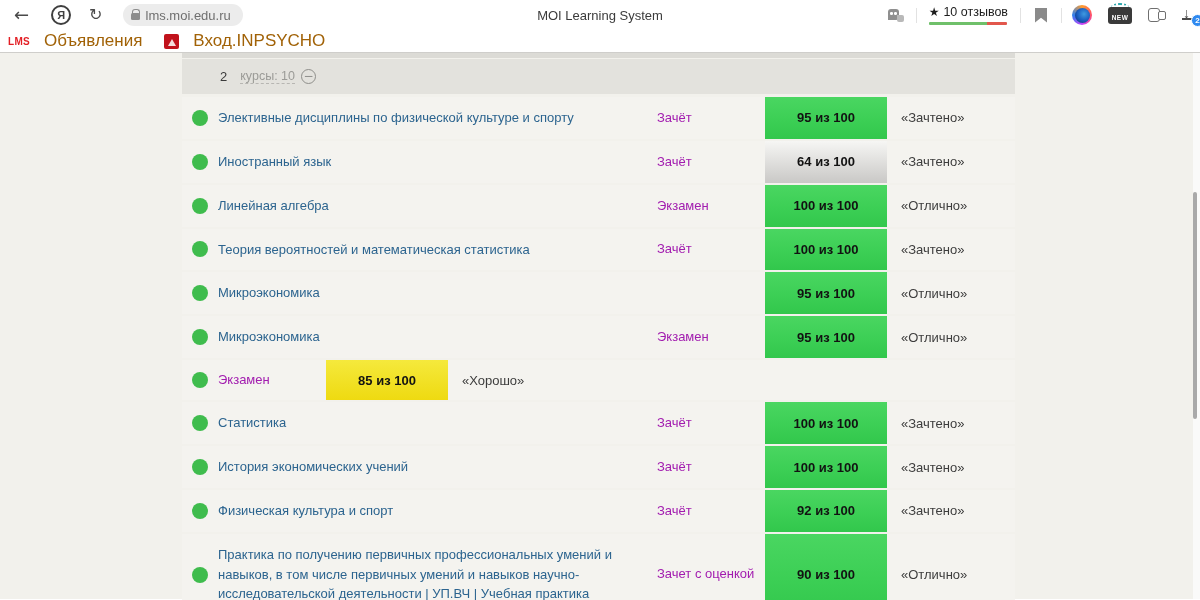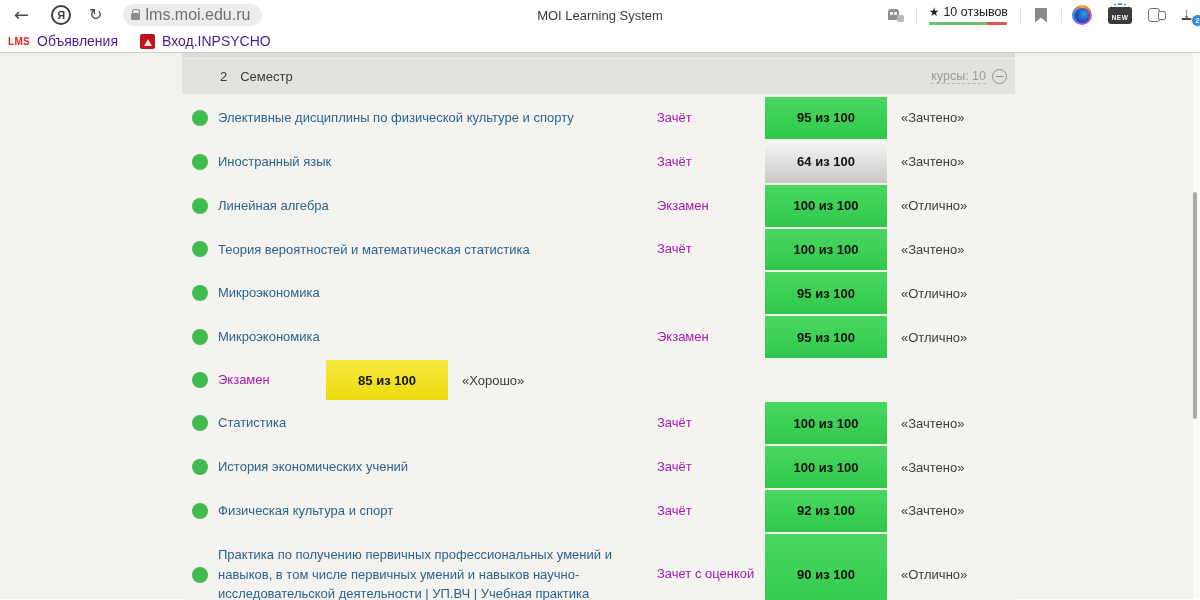--- a/index.html
+++ b/index.html
@@ -8,21 +8,21 @@
 
   
   .chrome { height:30px; background:#fff; display:flex; align-items:center; position:relative; padding-left:14px; }
   .nav-btn { color:#4a4a4a; font-size:17px; line-height:1; cursor:pointer; background:none; border:none; font-family:"DejaVu Sans",sans-serif; }
   .back { margin-right:22px; font-size:18px; }
   .ya-circle { width:20px; height:20px; border:2px solid #3f3f3f; border-radius:50%; display:flex; align-items:center; justify-content:center; font-size:11px; font-weight:bold; color:#3f3f3f; margin-right:18px; }
   .refresh { margin-right:20px; font-size:16px; }
   .addr-pill { height:22px; background:#ececec; border-radius:11px; display:flex; align-items:center; padding:0 12px 0 8px; cursor:pointer; }
   .lock { width:9px; height:7px; background:#8d8d8d; border-radius:1.5px; position:relative; margin:3px 6px 0 0; }
   .lock:before { content:""; position:absolute; top:-4px; left:1.5px; width:6px; height:5px; border:1.5px solid #8d8d8d; border-bottom:none; border-radius:3px 3px 0 0; }
-  .addr-url { font-size:16px; color:#6f6f6f; }
+  .addr-url { font-size:13px; color:#6f6f6f; }
   .page-title { position:absolute; left:0; right:0; text-align:center; font-size:13px; color:#3b3b3b; pointer-events:none; }
   .chrome-right { position:absolute; right:0; top:0; height:30px; display:flex; align-items:center; }
   .tsep { width:1px; height:15px; background:#e2e2e2; margin:0 10px; }
   .protect-icon { position:relative; width:16px; height:13px; margin-right:2px; cursor:pointer; }
   .protect-icon .pb1 { position:absolute; left:0; top:0; width:11px; height:11px; background:#8f8f8f; border-radius:3px 3px 3px 0; }
   .protect-icon .pb1:after { content:""; position:absolute; left:2.5px; top:3.5px; width:2.5px; height:2.5px; background:#fff; border-radius:50%; box-shadow:4px 0 0 #fff; }
   .protect-icon .pb2 { position:absolute; right:0; bottom:0; width:7px; height:7px; background:#b9b9b9; border-radius:0 2px 2px 2px; }
   .rating { display:flex; flex-direction:column; align-items:flex-start; cursor:pointer; margin:0 2px; }
   .rating-top { display:flex; align-items:center; gap:4px; }
   .star { font-size:12px; color:#1d1d1d; line-height:1; }
@@ -39,25 +39,25 @@
   .coll-icon { position:relative; width:18px; height:15px; cursor:pointer; margin-right:14px; }
   .coll-icon .c1 { position:absolute; left:0; top:0; width:12px; height:14px; border:1.6px solid #6f6f6f; border-radius:3px; background:#fff; }
   .coll-icon .c2 { position:absolute; right:0; top:3px; width:8px; height:9px; border:1.6px solid #6f6f6f; border-radius:2px; background:#fff; }
   .dl-wrap { position:relative; width:18px; height:20px; margin-right:2px; cursor:pointer; }
   .dl-arrow { font-size:14px; color:#4a4a4a; line-height:1; position:absolute; top:1px; left:3px; }
   .dl-base { position:absolute; left:2px; right:4px; bottom:5px; height:2px; background:#4a4a4a; }
   .dl-badge { position:absolute; right:-6px; bottom:-2px; width:13px; height:13px; border-radius:50%; background:#2f8af0; color:#fff; font-size:8px; font-weight:bold; display:flex; align-items:center; justify-content:center; border:1.5px solid #fff; }
 
   
   .bookmarks { height:23px; background:#fff; display:flex; align-items:center; padding-left:8px; border-bottom:1px solid #cfcecb; }
-  .bm-item { display:flex; align-items:center; gap:7px; cursor:pointer; margin-right:22px; }
+  .bm-item { display:flex; align-items:center; gap:14px; cursor:pointer; margin-right:22px; }
   .bm-lms { color:#e31e24; font-size:10px; font-weight:bold; letter-spacing:.3px; }
   .bm-emblem { width:15px; height:15px; background:#c1121c; border-radius:2px; display:flex; align-items:flex-end; justify-content:center; }
   .bm-emblem .tri { width:0; height:0; border-left:4px solid transparent; border-right:4px solid transparent; border-bottom:7px solid #f6dede; margin-bottom:3px; }
-  .bm-label { font-size:14px; color:#4c1d95; }
+  .bm-label { font-size:17px; color:#a16207; }
 
   
   .content { position:relative; height:546px; background:#f2f1ec; }
   .gradebook { position:absolute; left:182px; top:0; width:833px; }
   .prev-strip { height:5px; background:#dcdbd6; }
   .section-header { height:35px; background:#e3e2dd; display:flex; align-items:center; padding:0 8px 0 38px; margin-top:1px; }
   .sec-num { font-size:13px; color:#3a3a3a; margin-right:13px; }
   .sec-title { font-size:13px; color:#3a3a3a; flex:1; }
   .sec-right { display:flex; align-items:center; }
   .courses-link { font-size:12.5px; color:#9b9b97; border-bottom:1px dashed #b7b6b2; cursor:pointer; }
@@ -139,21 +139,20 @@
     <span class="bm-label">Вход.INPSYCHO</span>
   </div>
 </div>
 
 <div class="content">
   <div class="gradebook">
     <div class="prev-strip"></div>
 
     <div class="section-header">
       <span class="sec-num">2</span>
-      <span class="sec-title">Семестр</span>
       <span class="sec-right">
         <span class="courses-link">курсы: 10</span>
         <button class="toggle-btn">−</button>
       </span>
     </div>
 
     <div class="rows">
   <div class="row">
     <div class="cell-dot">
       <span class="dot"></span>

